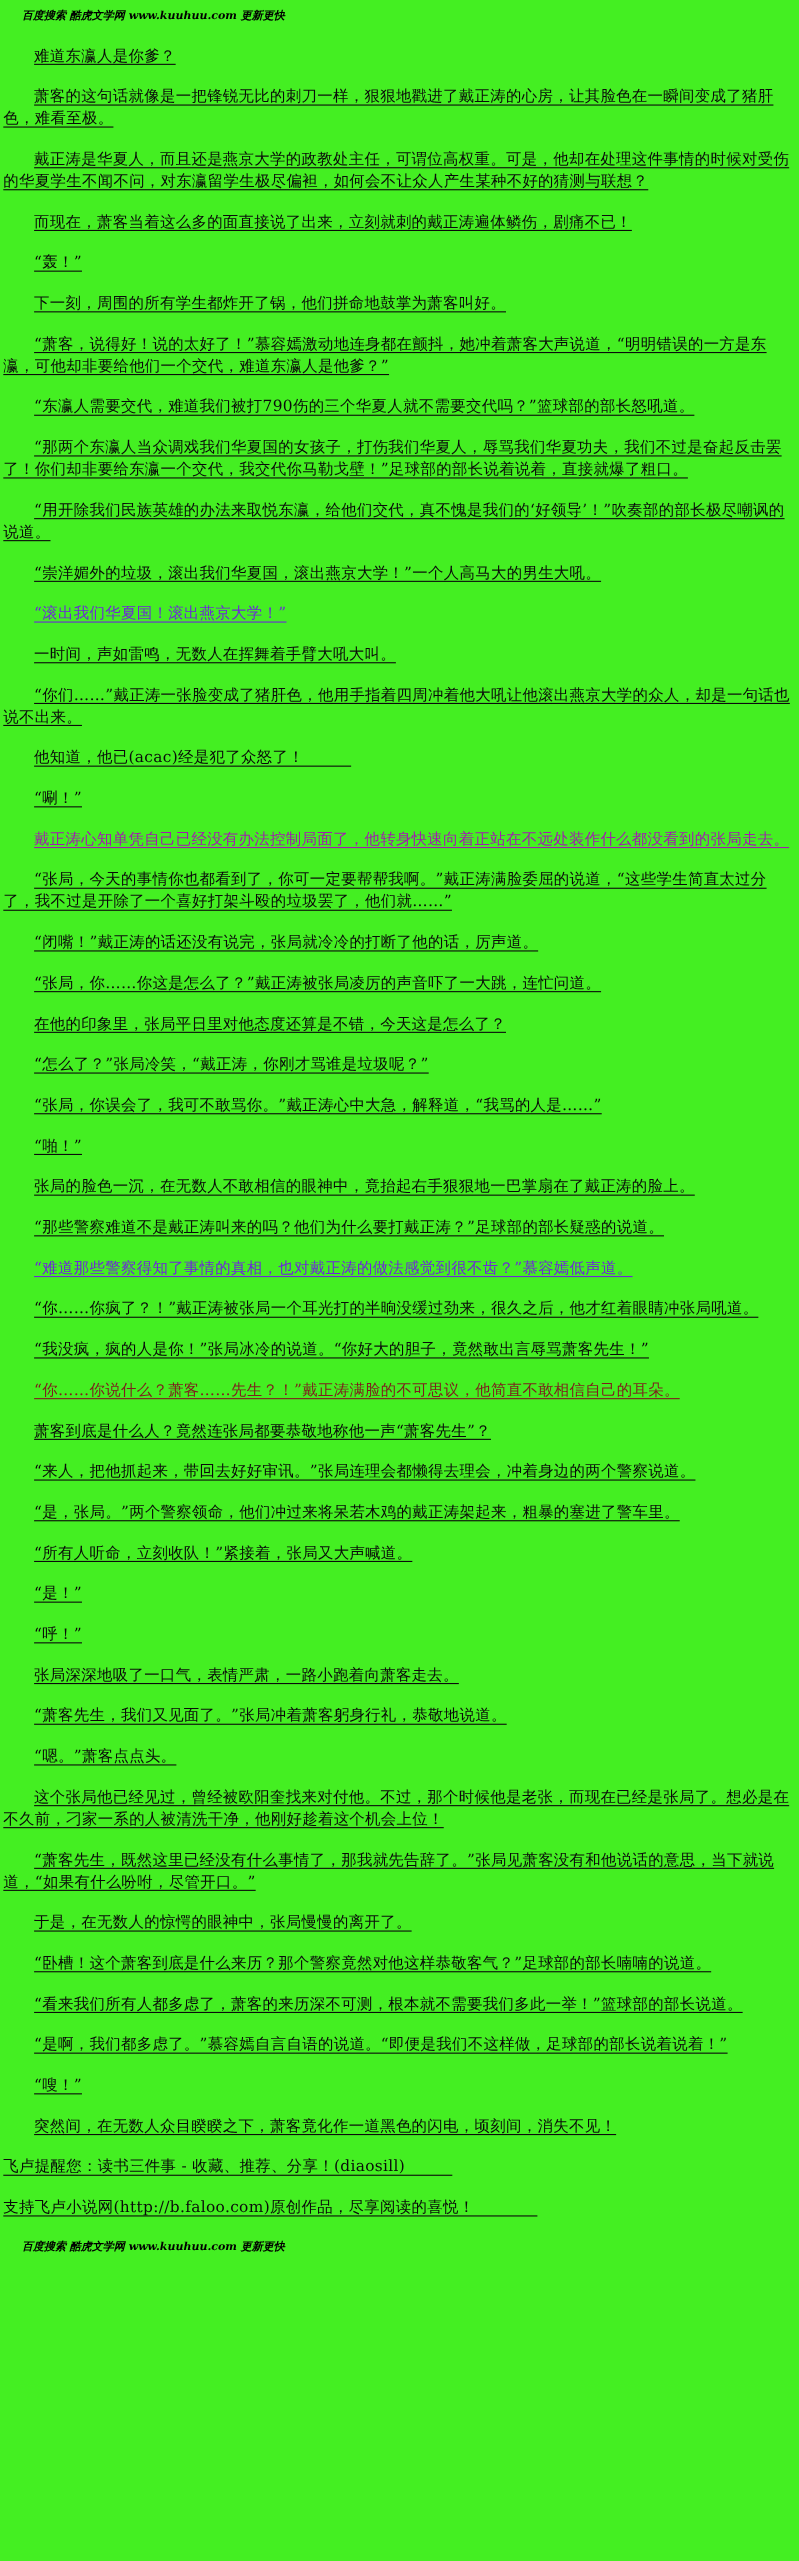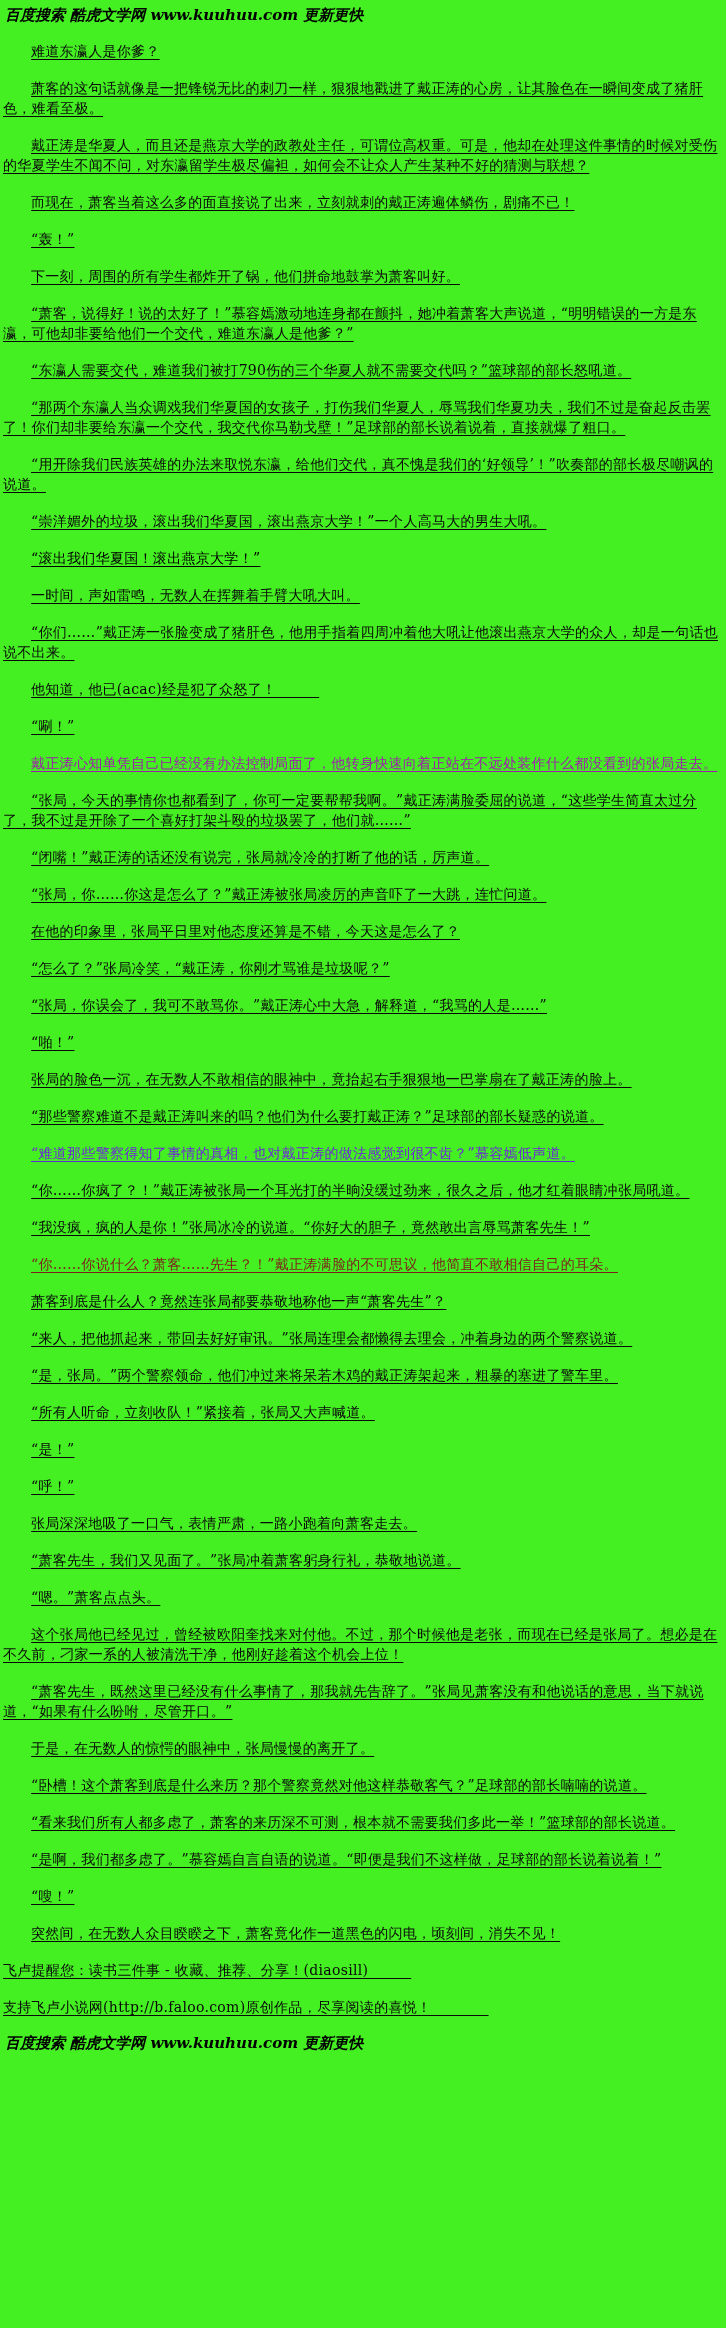--- a/index.html
+++ b/index.html
@@ -15,23 +15,23 @@
     box-sizing: border-box;
   }
   .page {
     padding: 3px 3px 6px 3px;
     box-sizing: border-box;
   }
   .promo {
     font-family: "DejaVu Serif", "Liberation Serif", cursive, serif;
     font-weight: bold;
     font-style: italic;
-    font-size: 15px;
+    font-size: 10px;
     line-height: 18px;
-    margin: 3px 0 2px 2px;
+    margin: 3px 0 2px 17px;
     color: #000;
     white-space: nowrap;
   }
   .promo.bottom {
     margin-top: 16px;
     margin-bottom: 4px;
   }
   .novel {
     font-size: 14px;
     line-height: 20px;
@@ -63,21 +63,21 @@
       <p class="indent" style="color: rgb(10, 10, 10);">萧客的这句话就像是一把锋锐无比的刺刀一样，狠狠地戳进了戴正涛的心房，让其脸色在一瞬间变成了猪肝色，难看至极。</p>
       <p class="indent" style="color: rgb(10, 10, 10);">戴正涛是华夏人，而且还是燕京大学的政教处主任，可谓位高权重。可是，他却在处理这件事情的时候对受伤的华夏学生不闻不问，对东瀛留学生极尽偏袒，如何会不让众人产生某种不好的猜测与联想？</p>
       <p class="indent" style="color: rgb(10, 10, 10);">而现在，萧客当着这么多的面直接说了出来，立刻就刺的戴正涛遍体鳞伤，剧痛不已！</p>
       <p class="indent" style="color: rgb(10, 10, 10);">“轰！”</p>
       <p class="indent" style="color: rgb(10, 10, 10);">下一刻，周围的所有学生都炸开了锅，他们拼命地鼓掌为萧客叫好。</p>
       <p class="indent" style="color: rgb(10, 10, 10);">“萧客，说得好！说的太好了！”慕容嫣激动地连身都在颤抖，她冲着萧客大声说道，“明明错误的一方是东瀛，可他却非要给他们一个交代，难道东瀛人是他爹？”</p>
       <p class="indent" style="color: rgb(10, 10, 10);">“东瀛人需要交代，难道我们被打790伤的三个华夏人就不需要交代吗？”篮球部的部长怒吼道。</p>
       <p class="indent" style="color: rgb(10, 10, 10);">“那两个东瀛人当众调戏我们华夏国的女孩子，打伤我们华夏人，辱骂我们华夏功夫，我们不过是奋起反击罢了！你们却非要给东瀛一个交代，我交代你马勒戈壁！”足球部的部长说着说着，直接就爆了粗口。</p>
       <p class="indent" style="color: rgb(10, 10, 10);">“用开除我们民族英雄的办法来取悦东瀛，给他们交代，真不愧是我们的‘好领导’！”吹奏部的部长极尽嘲讽的说道。</p>
       <p class="indent" style="color: rgb(10, 10, 10);">“崇洋媚外的垃圾，滚出我们华夏国，滚出燕京大学！”一个人高马大的男生大吼。</p>
-      <p class="indent" style="color: #000000;">“滚出我们华夏国！滚出燕京大学！”</p>
+      <p class="indent" style="color: #6d28d9;">“滚出我们华夏国！滚出燕京大学！”</p>
       <p class="indent" style="color: rgb(10, 10, 10);">一时间，声如雷鸣，无数人在挥舞着手臂大吼大叫。</p>
       <p class="indent" style="color: rgb(10, 10, 10);">“你们……”戴正涛一张脸变成了猪肝色，他用手指着四周冲着他大吼让他滚出燕京大学的众人，却是一句话也说不出来。</p>
       <p class="indent" style="color: rgb(10, 10, 10);">他知道，他已(acac)经是犯了众怒了！　　　</p>
       <p class="indent" style="color: rgb(10, 10, 10);">“唰！”</p>
       <p class="indent" style="color: #a21caf;">戴正涛心知单凭自己已经没有办法控制局面了，他转身快速向着正站在不远处装作什么都没看到的张局走去。</p>
       <p class="indent" style="color: rgb(10, 10, 10);">“张局，今天的事情你也都看到了，你可一定要帮帮我啊。”戴正涛满脸委屈的说道，“这些学生简直太过分了，我不过是开除了一个喜好打架斗殴的垃圾罢了，他们就……”</p>
       <p class="indent" style="color: rgb(10, 10, 10);">“闭嘴！”戴正涛的话还没有说完，张局就冷冷的打断了他的话，厉声道。</p>
       <p class="indent" style="color: rgb(10, 10, 10);">“张局，你……你这是怎么了？”戴正涛被张局凌厉的声音吓了一大跳，连忙问道。</p>
       <p class="indent" style="color: rgb(10, 10, 10);">在他的印象里，张局平日里对他态度还算是不错，今天这是怎么了？</p>
       <p class="indent" style="color: rgb(10, 10, 10);">“怎么了？”张局冷笑，“戴正涛，你刚才骂谁是垃圾呢？”</p>

